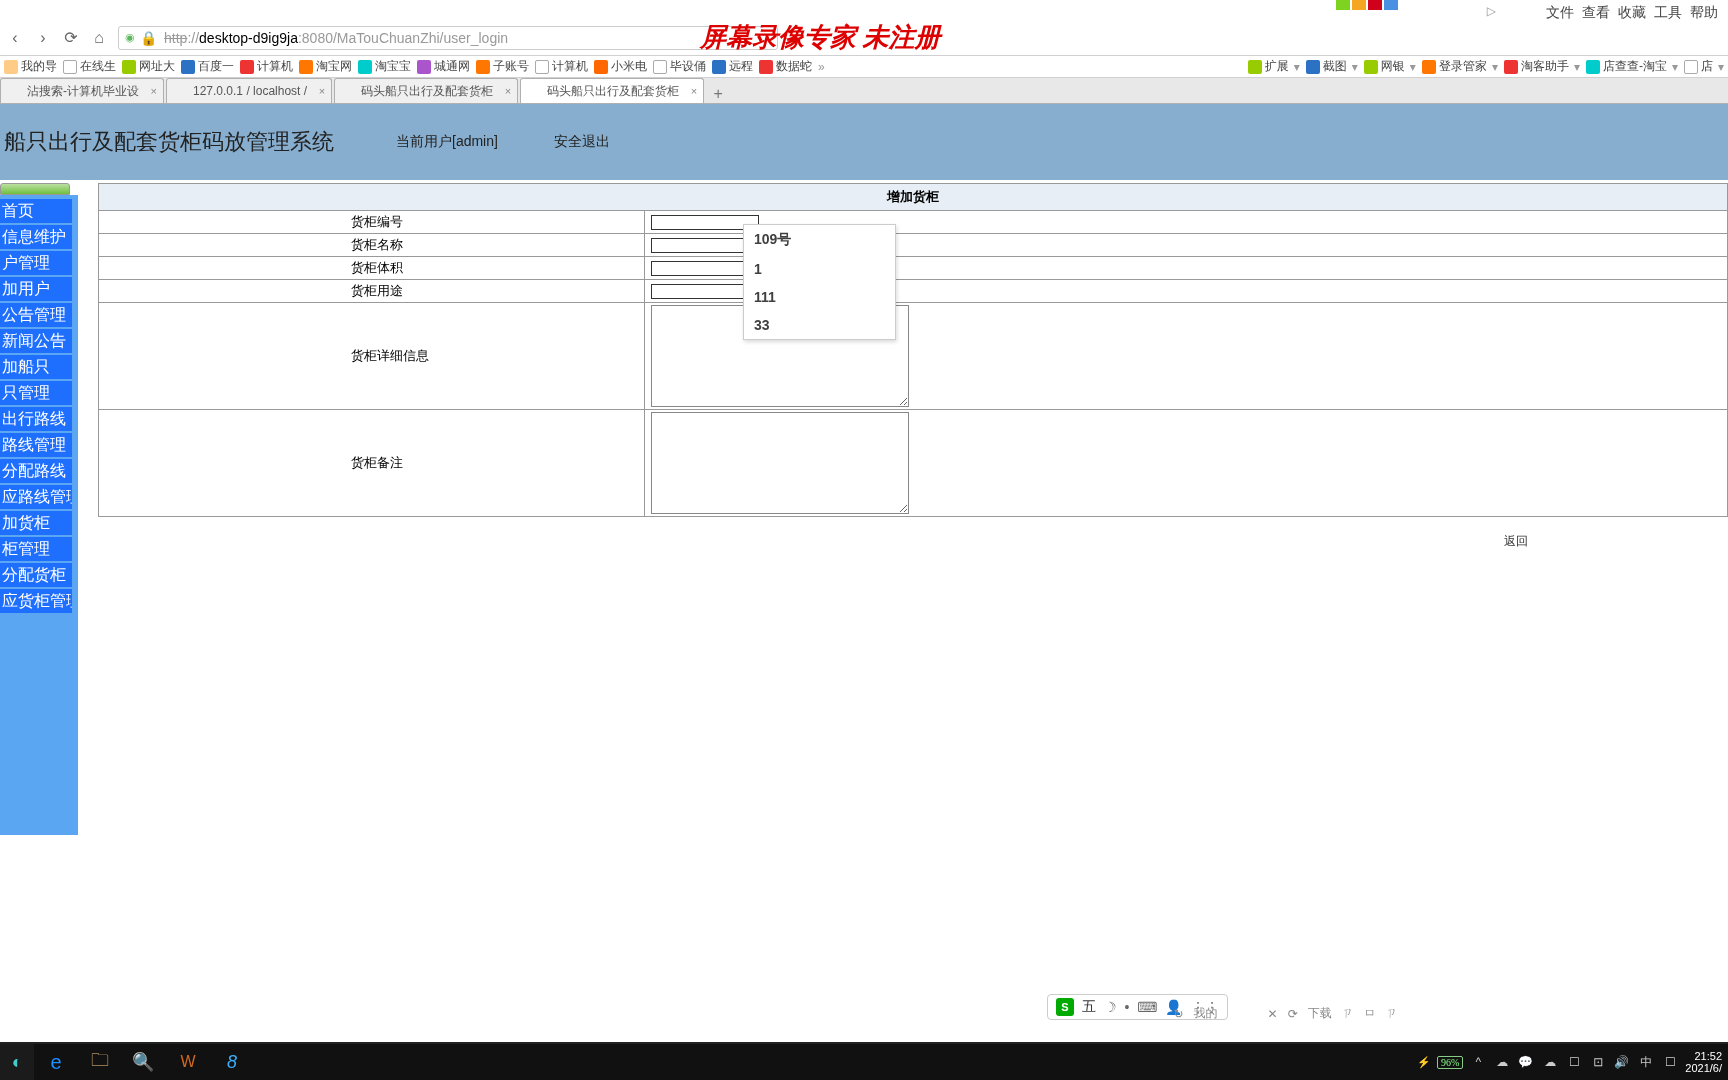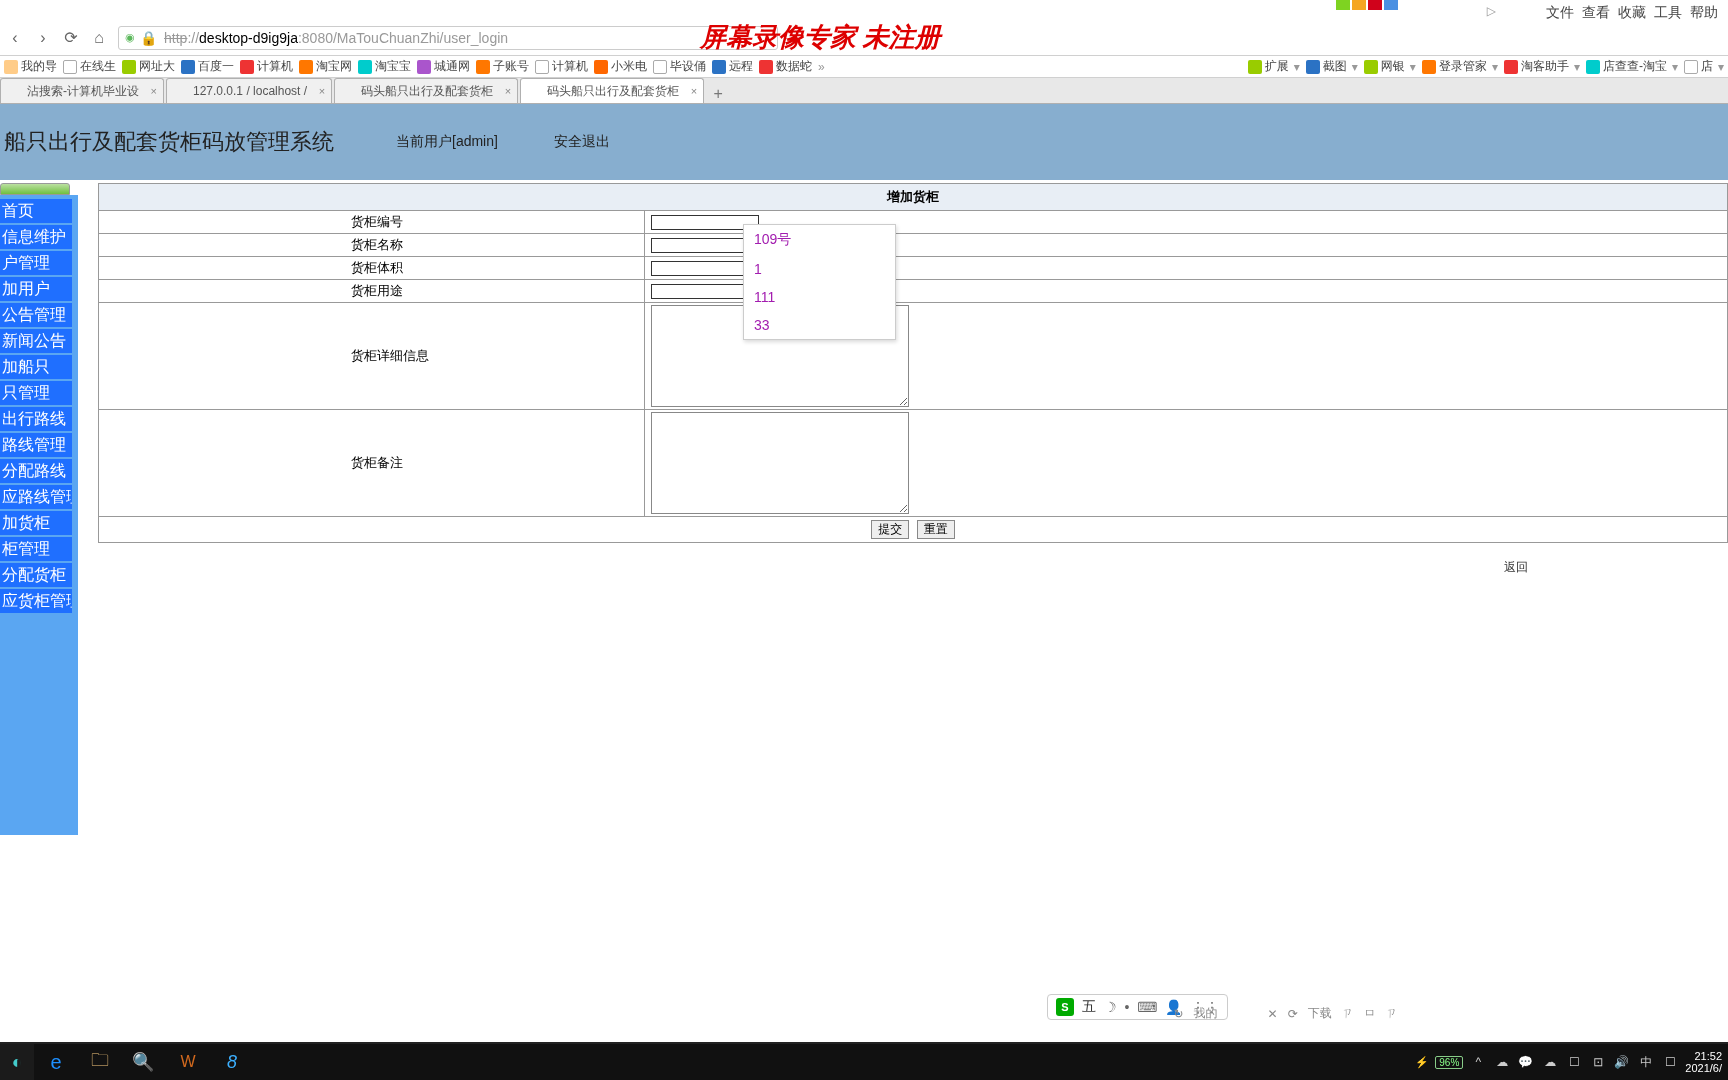--- a/index.html
+++ b/index.html
@@ -68,21 +68,21 @@
 .fcell-l { width: 546px; border-right: 1px solid #999; padding: 2px 0 2px 252px; font-size: 13px; display: flex; align-items: center; }
 .fcell-r { flex: 1; padding: 1px 6px; display: flex; align-items: center; }
 .text-input { width: 108px; height: 15px; border: 1px solid #333; font-size: 12px; }
 .ta { width: 258px; height: 102px; border: 1px solid #888; resize: both; font-size: 12px; }
 .btn-row { border: 1px solid #999; border-top: none; text-align: center; padding: 3px 0; }
 .btn { border: 1px solid #888; background: #eee; padding: 0 6px; font-size: 12px; cursor: pointer; margin: 0 2px; }
 .back-link { text-align: right; padding: 16px 200px 0 0; color: #333; font-size: 12px; cursor: pointer; }
 
 
 .ac { position: absolute; top: 224px; left: 743px; width: 153px; background: #fff; border: 1px solid #ccc; box-shadow: 1px 2px 4px rgba(0,0,0,.15); }
-.ac-item { padding: 6px 10px; font-size: 14px; color: #a21caf; cursor: pointer; }
+.ac-item { padding: 6px 10px; font-size: 14px; color: #404040; cursor: pointer; font-weight: bold; }
 
 
 .ime { position: absolute; right: 500px; bottom: 60px; height: 26px; background: #fff; border: 1px solid #ccc; border-radius: 4px; display: flex; align-items: center; gap: 8px; padding: 0 8px; color: #333; font-size: 14px; }
 .ime .s { width: 18px; height: 18px; background: #0a0; color: #fff; border-radius: 3px; display: inline-flex; align-items: center; justify-content: center; font-size: 11px; font-weight: bold; }
 .ime .g { color: #666; }
 
 
 .dl-row { position: absolute; right: 330px; bottom: 58px; display: flex; gap: 10px; color: #888; font-size: 12px; align-items: center; }
 
 
@@ -90,21 +90,21 @@
 .tb-divider { position: absolute; bottom: 36px; left: 0; right: 0; height: 2px; background: #222; }
 .tb-start { width: 34px; height: 36px; background: #1b1b1b; display: flex; align-items: center; justify-content: center; cursor: pointer; }
 .tb-ico { width: 44px; height: 36px; display: flex; align-items: center; justify-content: center; cursor: pointer; }
 .tb-e { color: #1e90ff; font-size: 20px; }
 .tb-folder { color: #f5c77e; font-size: 18px; }
 .tb-search { color: #ff4081; font-size: 18px; }
 .tb-wps { color: #d2691e; font-size: 16px; }
 .tb-app { color: #3cb0ff; font-size: 18px; font-style: italic; }
 .tb-right { margin-left: auto; display: flex; align-items: center; gap: 6px; padding-right: 6px; font-size: 11px; }
 .tray-ico { width: 18px; height: 18px; display: inline-flex; align-items: center; justify-content: center; color: #ccc; font-size: 12px; }
-.batt { border: 1px solid #8c8; padding: 0 3px; color: #8f8; font-size: 10px; border-radius: 2px; }
+.batt { border: 1px solid #8c8; padding: 0 3px; color: #8f8; font-size: 10px; border-radius: 2px; font-family: Liberation Serif, serif; }
 .clock { text-align: right; line-height: 12px; }
 </style>
 </head>
 <body>
 
 <div class="win-chrome">
   <div class="c c1"></div>
     <div class="c c2"></div>
     <div class="c c3"></div>
     <div class="c c4"></div>
@@ -318,24 +318,20 @@
           <textarea class="ta" style=""></textarea>
         </div>
       </div>
       <div class="frow">
         <div class="fcell-l" style="height: 106px;">货柜备注</div>
         <div class="fcell-r">
           <textarea class="ta" style=""></textarea>
         </div>
       </div>
     </div>
-  <div class="btn-row">
-    <button class="btn">提交</button>
-    <button class="btn">重置</button>
-  </div>
   <div class="back-link">返回</div>
 </div>
 
 <div class="ac" id="ac">
     <div class="ac-item">109号</div>
     <div class="ac-item">1</div>
     <div class="ac-item">111</div>
     <div class="ac-item">33</div>
   </div>
 

